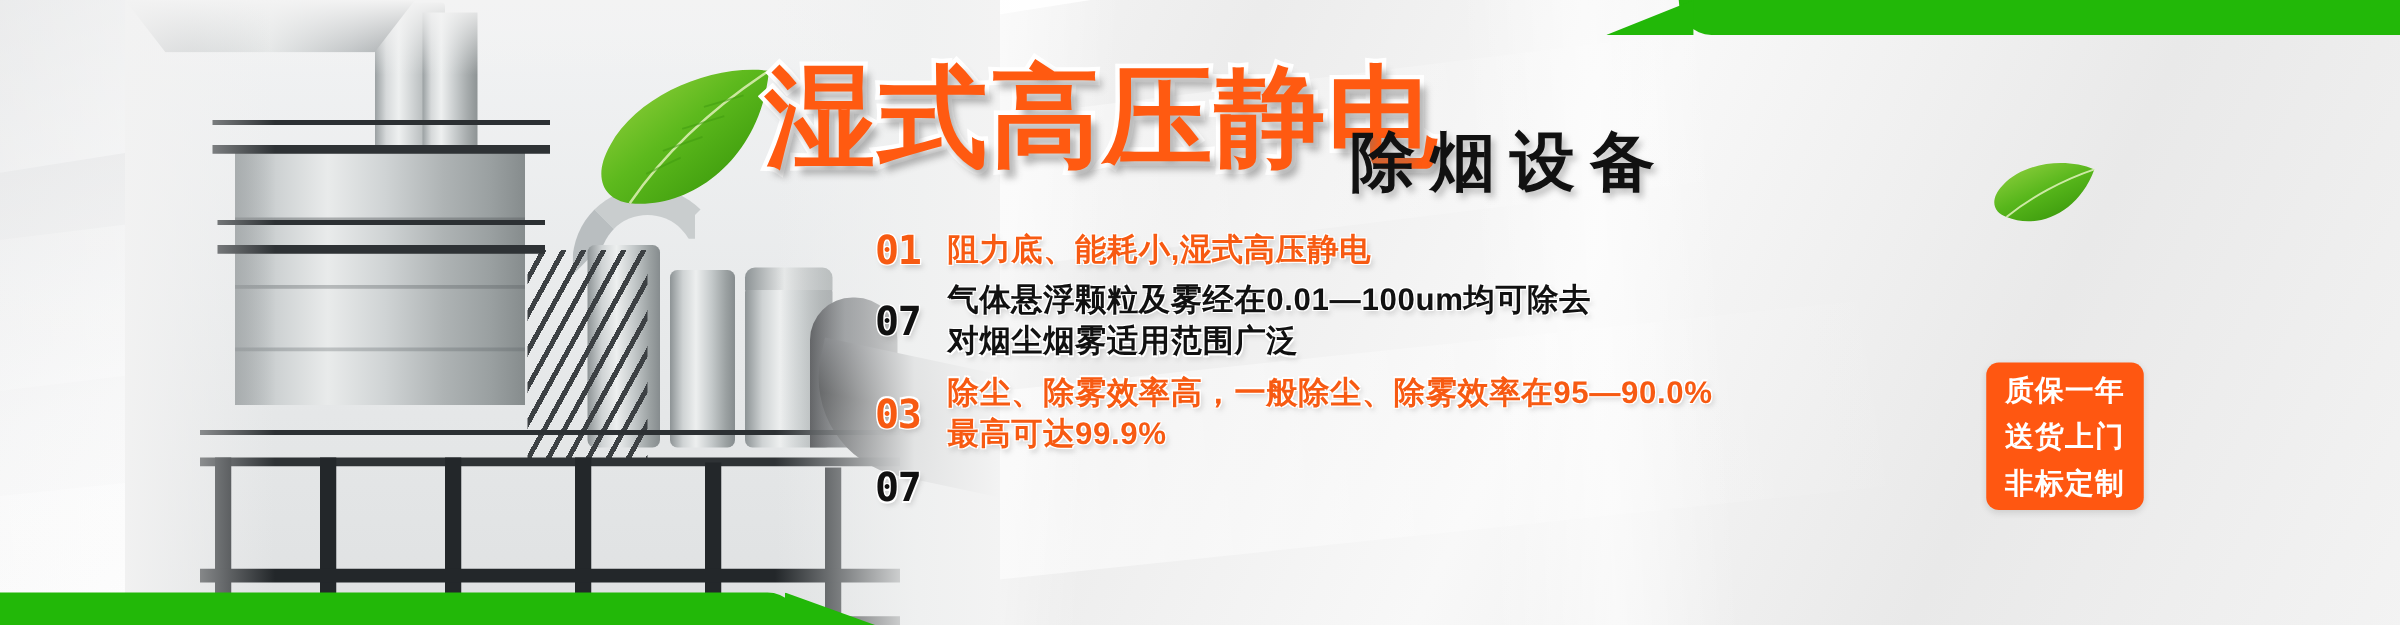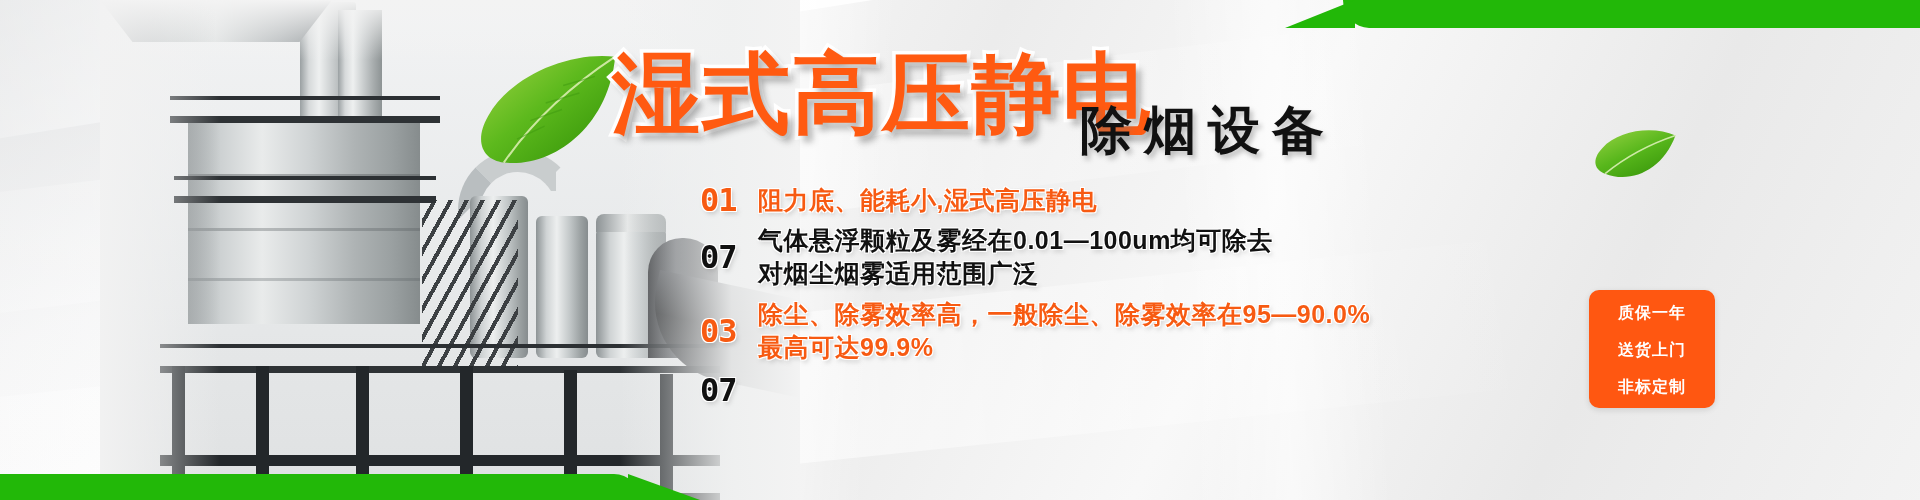--- a/index.html
+++ b/index.html
@@ -113,21 +113,21 @@
   .r4{margin-top:8px;}
 
   
   .badge{
     position:absolute;left:1589px;top:290px;width:126px;height:118px;
     background:#ff5711;border-radius:10px;
     display:flex;flex-direction:column;justify-content:center;align-items:center;
     box-shadow:0 2px 6px rgba(0,0,0,.12);
   }
   .badge div{
-    color:#fff;font-size:16px;font-weight:bold;line-height:37px;letter-spacing:1px;
+    color:#fff;font-size:23px;font-weight:bold;line-height:37px;letter-spacing:1px;
   }
 </style>
 </head>
 <body>
 
 <div class="banner">
 
   <div class="shadewedge"></div>
   <div class="streak s1"></div>
   <div class="streak s2"></div>

